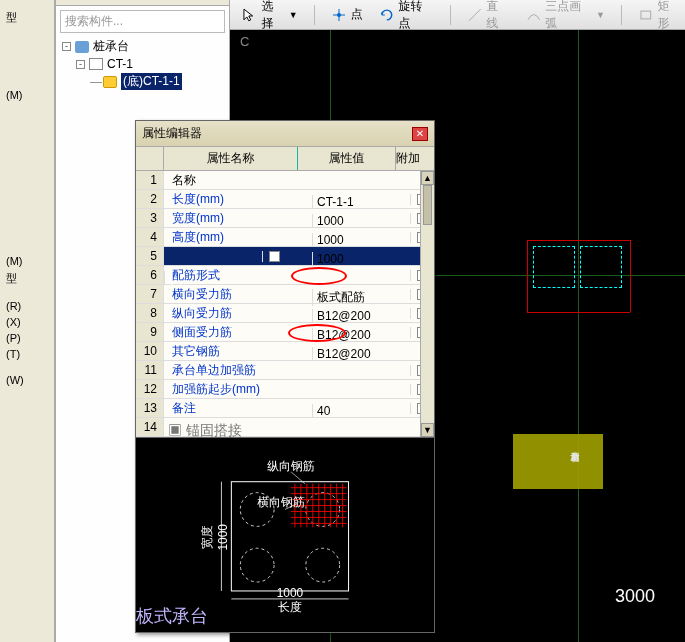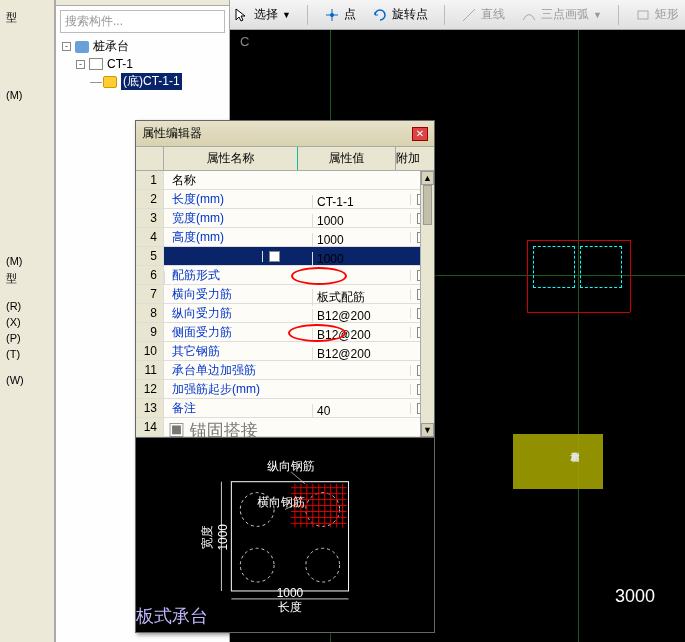--- a/index.html
+++ b/index.html
@@ -1,19 +1,19 @@
 <!DOCTYPE html>
 <html><head>
 <meta charset="utf-8">
 <style>
   * { box-sizing: border-box; margin: 0; padding: 0; font-family: "Microsoft YaHei", sans-serif; font-size: 12px; }
   body { background: #ece9d8; overflow: hidden; width: 685px; height: 642px; position: relative; }
 
   
-  .toolbar { position: absolute; left: 230px; top: 0; right: 0; height: 30px; background: linear-gradient(#f5f5f5,#e0e0e0); border-bottom: 1px solid #aaa; display: flex; align-items: center; gap: 8px; }
+  .toolbar { position: absolute; left: 230px; top: 0; right: 0; height: 30px; background: linear-gradient(#f5f5f5,#e0e0e0); border-bottom: 1px solid #aaa; display: flex; align-items: center; padding-left: 8px; gap: 8px; }
   .toolbar-sep { width: 1px; height: 20px; background: #bbb; margin: 0 4px; }
   .tb-btn { display: inline-flex; align-items: center; gap: 4px; color: #000; cursor: pointer; padding: 2px 4px; }
   .tb-btn.dis { color: #999; }
   .tb-icon { width: 16px; height: 16px; display: inline-block; }
 
   
   .left-panel { position: absolute; left: 55px; top: 0; width: 175px; height: 100%; background: #fefefe; border-right: 1px solid #aaa; border-left: 1px solid #aaa; }
   .left-top-divider { height: 6px; background: #ece9d8; border-bottom: 1px solid #aaa; }
   .search-box { margin: 4px; border: 1px solid #bbb; background: #fff; padding: 2px 4px; color: #999; }
   .tree { margin-top: 4px; padding-left: 6px; color: #000; }
@@ -61,21 +61,21 @@
   .prop-row.sel .pr-name { color: #fff; }
   .pr-name.black { color: #000; }
   .pr-val { width: 98px; padding-left: 4px; color: #000; border-left: 1px solid #ddd; margin-top: 44px; }
   .prop-row.sel .pr-val { color: #fff; }
   .pr-add { width: 24px; display: flex; align-items: center; justify-content: center; border-left: 1px solid #ddd; }
   .chk { width: 11px; height: 11px; border: 1px solid #888; background: #fff; }
   .prop-scroll { width: 14px; background: #e8e5d0; border-left: 1px solid #aaa; position: absolute; right: 0; top: 0; bottom: 0; }
   .scroll-thumb { background: #c4c0a8; margin: 14px 2px 0; height: 40px; border: 1px solid #999; }
   .scroll-btn { position: absolute; left: 0; right: 0; height: 14px; background: #d8d4bc; border: 1px solid #999; display: flex; align-items: center; justify-content: center; font-size: 9px; cursor: pointer; }
   .row14 { display:flex; border-bottom:1px solid #ddd; height:19px; align-items:center; background:#fdfcf6; }
-  .row14 .pr-name { color:#777; font-size:17px;margin-top:7px; }
+  .row14 .pr-name { color:#777; font-size:14px;margin-top:7px; }
 
   
   .red-ell { position: absolute; border: 2px solid #f00; border-radius: 50%; pointer-events: none; }
 
   
   .diagram { background: #000; height: 195px; position: relative; border-top: 1px solid #666; }
   .diag-svg { position: absolute; inset: 0; }
   .diag-caption { position: absolute; bottom: 4px; left: 0; right: 0; text-align: left; color: #c4b5fd; font-size: 18px; }
 </style>
 </head>

